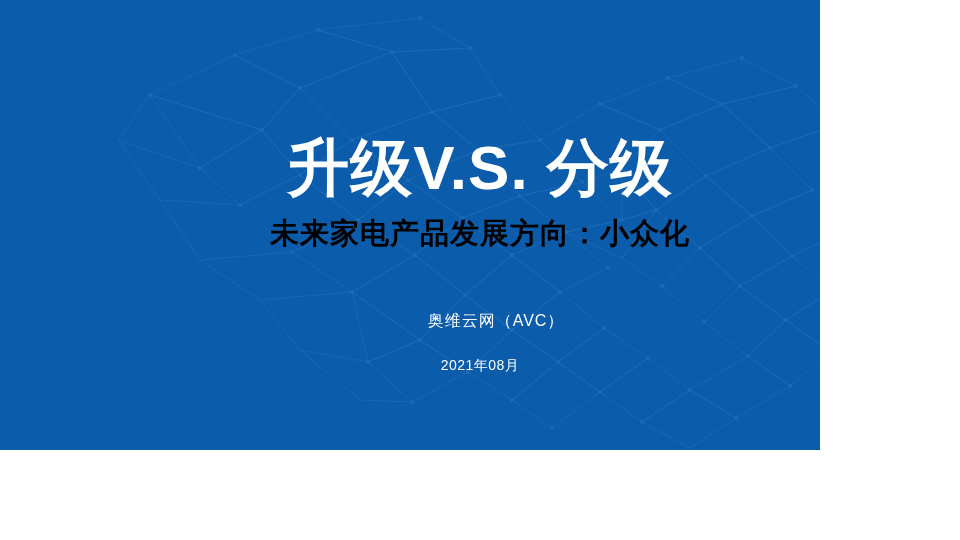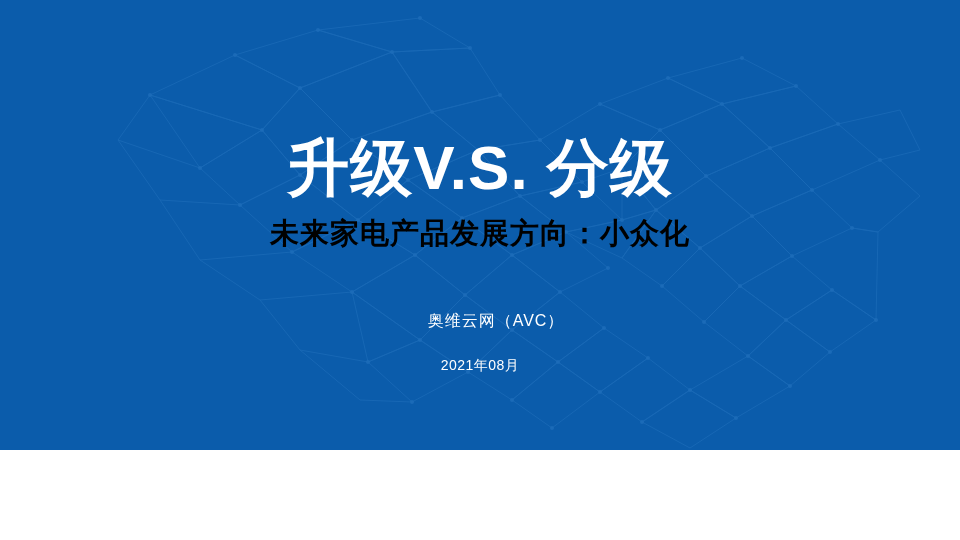--- a/index.html
+++ b/index.html
@@ -5,21 +5,21 @@
   html, body {
     margin: 0;
     padding: 0;
     background: #ffffff;
   }
   body {
     font-family: "Liberation Sans", "DejaVu Sans", sans-serif;
   }
   #slide {
     position: relative;
-    width: 960px;
+    width: 820px;
     height: 540px;
     overflow: hidden;
     background: #ffffff;
   }
   
   .blue-panel {
     position: absolute;
     left: 0;
     top: 0;
     width: 960px;

